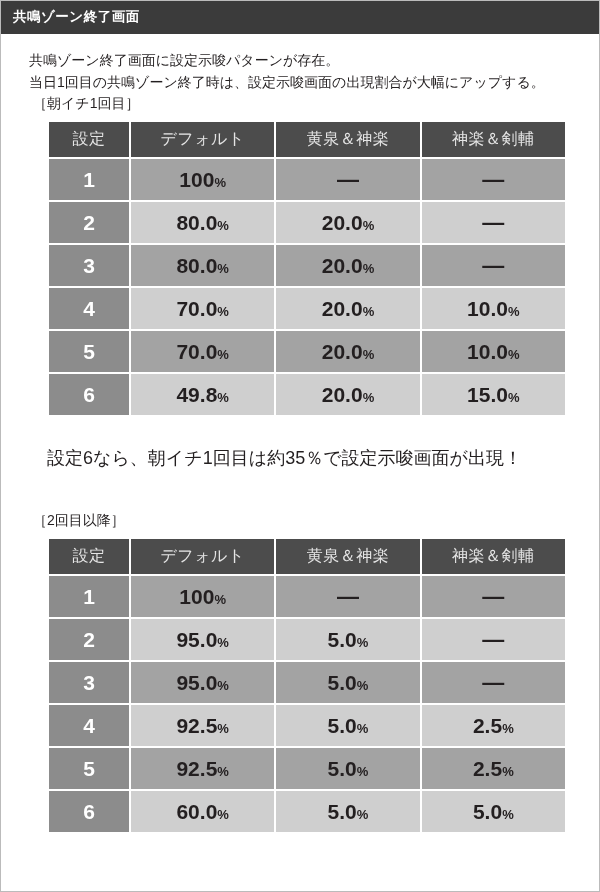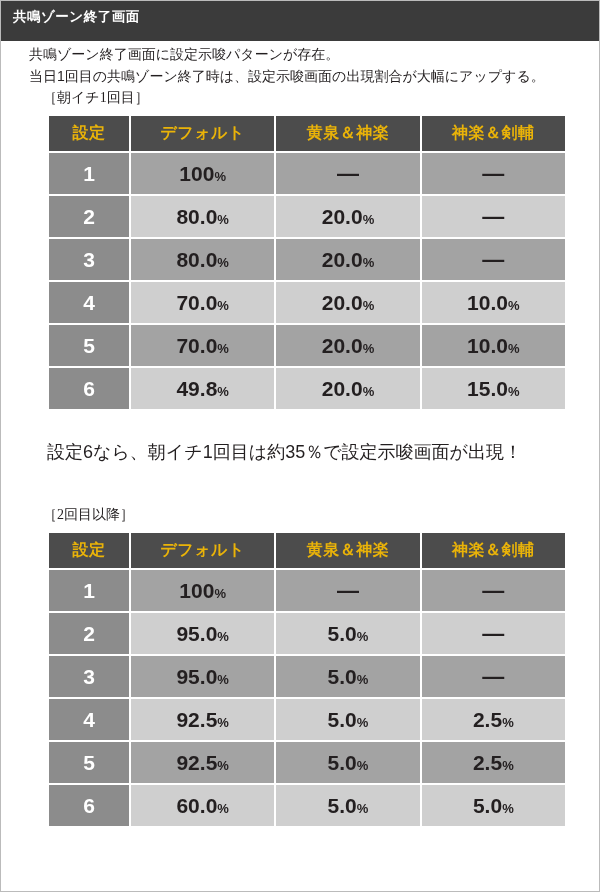--- a/index.html
+++ b/index.html
@@ -19,62 +19,61 @@
     width: 600px;
     height: 892px;
     box-sizing: border-box;
     border: 1px solid #bbbbbb;
   }
   .title-bar {
     background: #3b3b3b;
     color: #ffffff;
     font-size: 13.5px;
     font-weight: bold;
-    padding: 7px 12px 15px 12px;
+    padding: 7px 12px 8px 12px;
     letter-spacing: 0.5px;
   }
   .body-wrap {
-    padding: 3px 28px;
+    padding: 16px 28px;
   }
   p.para {
     font-size: 14px;
     line-height: 1.55;
     margin: 0;
     color: #231f20;
   }
   .para-1 { margin-top: 22px; margin-left: 10px; }
   .para-2 { margin-top: 22px; margin-left: 10px; }
   .section-head {
     margin-top: 48px;
     margin-left: 10px;
     font-size: 14px;
     line-height: 1.5;
   }
   .section-sub {
-    margin-left: 14px;
+    margin-left: 4px;
     font-size: 14px;
     line-height: 1.5;
-    font-family: Liberation Serif, serif;
   }
   table.rate {
     border-collapse: collapse;
     width: 520px;
     margin: 6px 0 0 18px;
     table-layout: fixed;
   }
   table.rate th, table.rate td {
     border: 2px solid #ffffff;
     text-align: center;
     vertical-align: middle;
   }
   table.rate thead th {
     background: #4c4c4c;
-    color: #eab308;
+    color: #e5e5e5;
     font-size: 16px;
-    font-weight: bold;
+    font-weight: normal;
     height: 33px;
     letter-spacing: 0.5px;
   }
   table.rate thead th.col-setting { width: 78px; font-size: 16px; }
   table.rate tbody td.setting {
     background: #8c8c8c;
     color: #ffffff;
     font-size: 21px;
     font-weight: bold;
     height: 39px;

